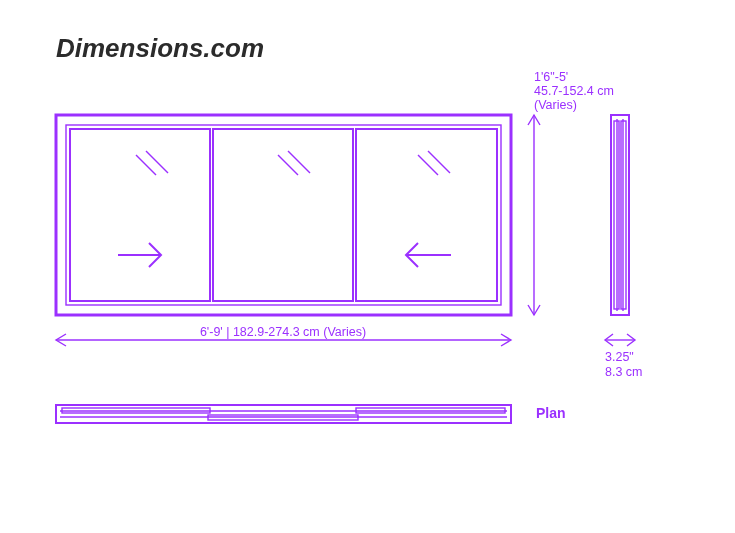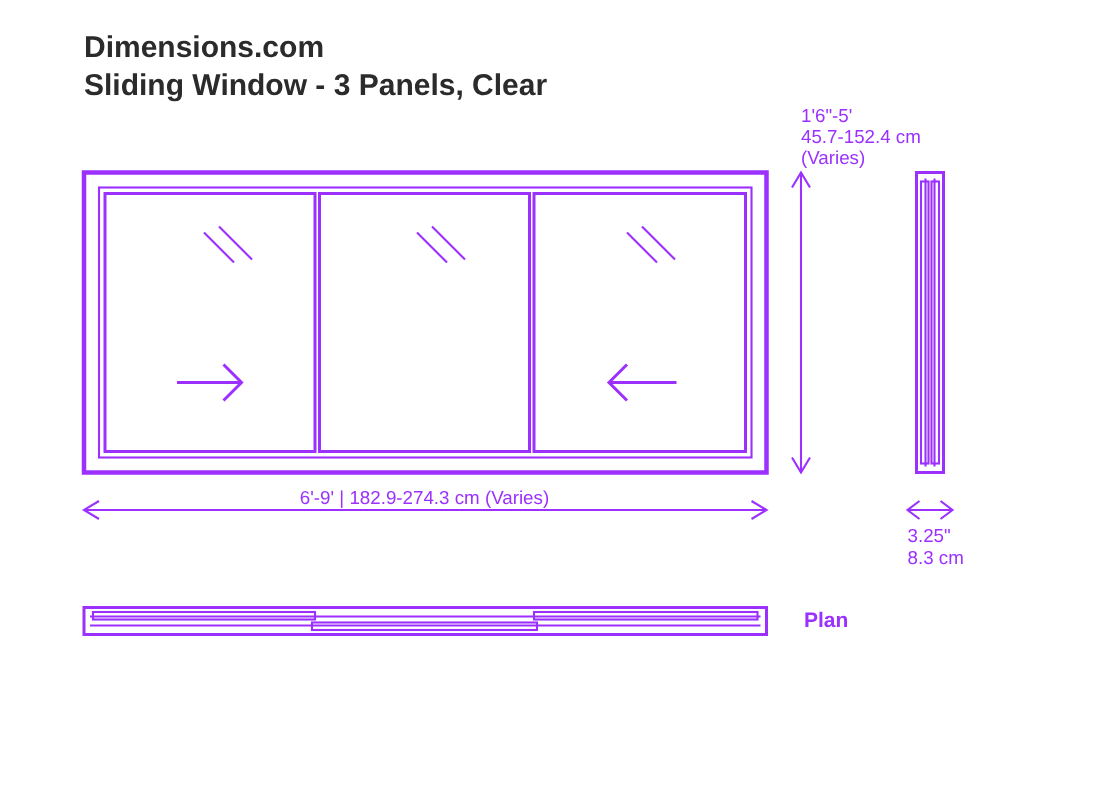--- a/index.html
+++ b/index.html
@@ -7,24 +7,25 @@
     font-family: -apple-system, BlinkMacSystemFont, "Segoe UI", Helvetica, Arial, sans-serif;
     background: #ffffff;
     width: 735px;
     height: 533px;
     position: relative;
     color: #2b2b2b;
   }
   .title-block {
     position: absolute;
     left: 56px;
-    top: 20px;
+    top: 32px;
     font-weight: 700;
-    font-size: 20px;
+    font-size: 26px;
     line-height: 1.25;
+    font-style: italic;
   }
   .diagram-area {
     position: absolute;
     left: 56px;
     top: 115px;
     width: 625px;
     height: 390px;
   }
   svg { overflow: visible; }
   .stroke { stroke: #9b30ff; fill: none; }
@@ -41,21 +42,20 @@
     font-size: 14px;
     font-weight: 700;
     font-family: inherit;
   }
 </style>
 </head>
 <body>
 
 <div class="title-block">
   <div>Dimensions.com</div>
-  <div>Sliding Window - 3 Panels, Clear</div>
 </div>
 
 <div class="diagram-area">
 <svg width="625" height="390">
 
   <g>
 
     <rect x="0" y="0" width="455" height="200" class="stroke thick"></rect>
 
     <rect x="10" y="10" width="435" height="180" class="stroke thin"></rect>

